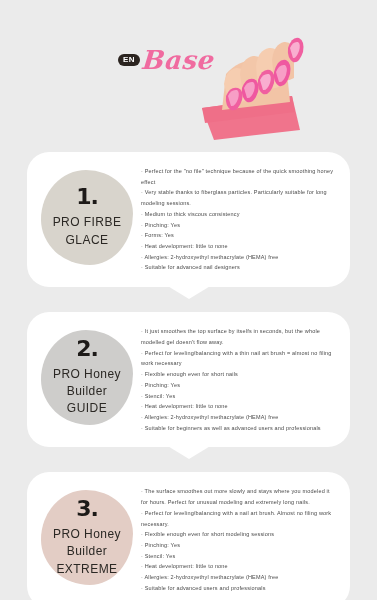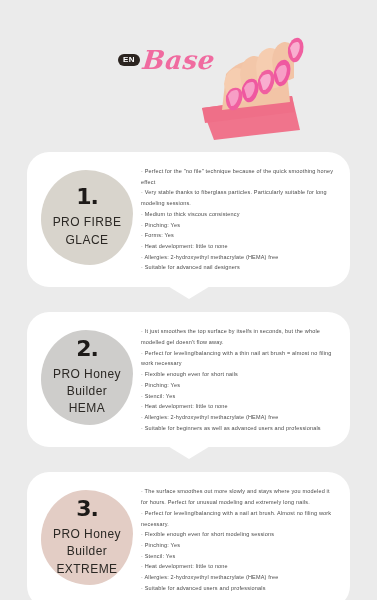--- a/index.html
+++ b/index.html
@@ -217,21 +217,21 @@
       <svg width="46" height="14" viewBox="0 0 46 14">
           <path d="M0 0 L23 14 L46 0 Z" fill="#ffffff"></path>
         </svg>
     </div>
   </div>
 
   <div class="card">
     <div class="blob" style="background:#cecdcb;">
       <div class="blob-num">2.</div>
       <div class="blob-name">PRO Honey Builder</div>
-      <div class="blob-name">HEMA</div>
+      <div class="blob-name">GUIDE</div>
     </div>
     <div class="bullets">
       <div class="bullet">· It just smoothes the top surface by itselfs in seconds, but the whole modelled gel doesn't flow away.</div>
       <div class="bullet">· Perfect for leveling/balancing with a thin nail art brush = almost no filing work necessary</div>
       <div class="bullet">· Flexible enough even for short nails</div>
       <div class="bullet">· Pinching: Yes</div>
       <div class="bullet">· Stencil: Yes</div>
       <div class="bullet">· Heat development: little to none</div>
       <div class="bullet">· Allergies: 2-hydroxyethyl methacrylate (HEMA) free</div>
       <div class="bullet">· Suitable for beginners as well as advanced users and professionals</div>

